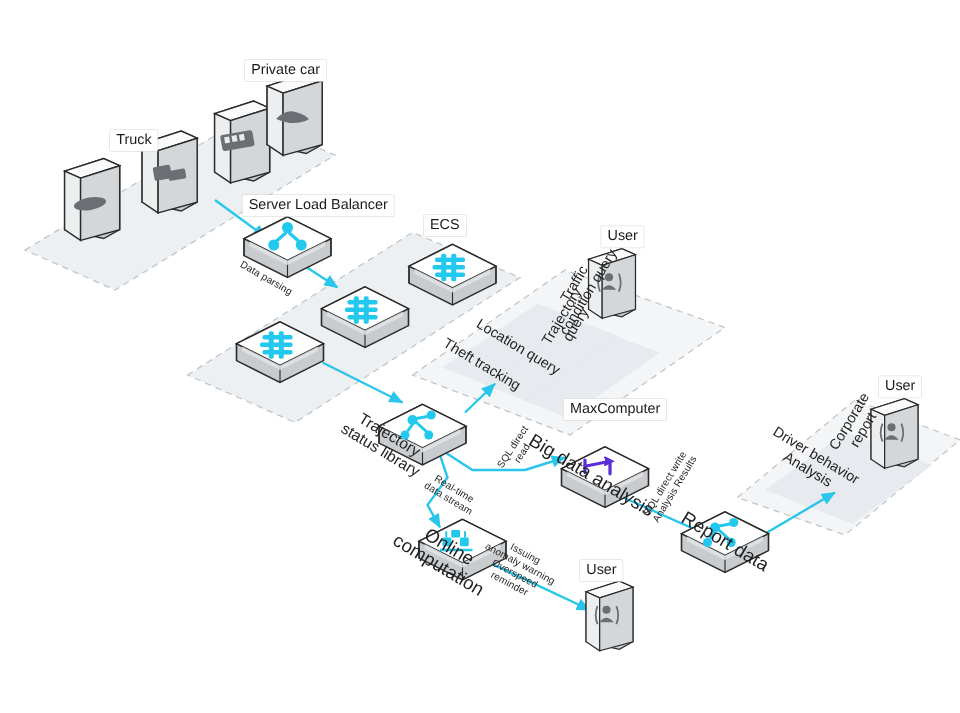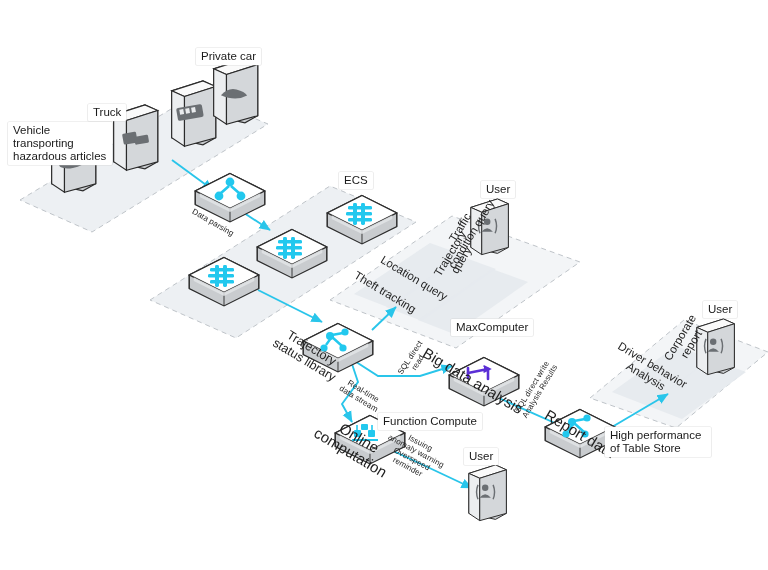--- a/index.html
+++ b/index.html
@@ -3,21 +3,21 @@
 <meta charset="utf-8">
 <style>
   html,body{margin:0;padding:0;background:#ffffff;}
   body{width:768px;height:570px;overflow:hidden;
        font-family:"Liberation Sans","DejaVu Sans",sans-serif;}
   #stage{position:relative;width:768px;height:570px;}
   svg#scene{position:absolute;left:0;top:0;width:768px;height:570px;}
 
   
   .lbl{position:absolute;background:#ffffff;color:#1a1a1a;
-       font-size:11.5px;line-height:13px;text-align:left;
+       font-size:11.5px;line-height:13px;text-align:center;
        padding:2px 5px;white-space:pre-line;
        box-shadow:0 0 0 0.6px rgba(200,200,200,.55);
        border-radius:1px;}
 
   
   .iso{position:absolute;color:#1f1f1f;font-size:11.5px;line-height:13px;
        text-align:center;white-space:pre-line;}
   .iso.small{font-size:8px;line-height:9px;letter-spacing:.1px;}
   .iso.big{font-size:15px;line-height:17px;}
   .iso.mid{font-size:12.5px;line-height:14px;}
@@ -212,58 +212,54 @@
     <use href="#card" x="692" y="316" width="46" height="64"></use>
     <g transform="translate(706,336) scale(0.72)" fill="none" stroke="#6b6f73" stroke-width="2">
       <circle cx="10" cy="8" r="4.5" fill="#6b6f73" stroke="none"></circle>
       <path d="M2 22 q8 -10 16 0" fill="#6b6f73" stroke="none"></path>
       <path d="M0 4 q-4 10 0 20"></path>
       <path d="M21 4 q4 10 0 20"></path>
     </g>
   </g>
 </svg>
 
-<div class="lbl" style="left:8px;top:122px;width:94px;">Vehicle transporting
-hazardous articles</div>
 <div class="lbl" style="left:88px;top:104px;">Truck</div>
 <div class="lbl" style="left:196px;top:48px;">Private car</div>
 
+<div class="lbl" style="left:194px;top:156px;">Server Load Balancer</div>
 <div class="lbl" style="left:339px;top:172px;">ECS</div>
 <div class="iso small" style="left:185px;top:218px;width:56px;transform:rotate(30deg);">Data parsing</div>
 
 <div class="iso mid" style="left:262px;top:340px;width:92px;transform:rotate(31deg);">Trajectory
 status library</div>
 
 <div class="iso" style="left:423px;top:218px;width:86px;transform:rotate(-59deg);">Traffic
 condition query</div>
 <div class="iso" style="left:417px;top:244px;width:78px;transform:rotate(-59deg);">Trajectory
 query</div>
 <div class="iso" style="left:370px;top:272px;width:88px;transform:rotate(31deg);">Location query</div>
 <div class="iso" style="left:341px;top:286px;width:88px;transform:rotate(31deg);">Theft tracking</div>
 <div class="lbl" style="left:481px;top:181px;">User</div>
 
 <div class="lbl" style="left:451px;top:319px;">MaxComputer</div>
 <div class="iso big" style="left:415px;top:372px;width:116px;transform:rotate(31deg);">Big data analysis</div>
 
-<div class="lbl" style="left:378px;top:413px;">Function Compute</div>
 <div class="iso big" style="left:295px;top:428px;width:120px;transform:rotate(31deg);">Online computation</div>
 
 <div class="iso small" style="left:387px;top:351px;width:54px;transform:rotate(-57deg);">SQL direct
 read</div>
 <div class="iso small" style="left:333px;top:386px;width:56px;transform:rotate(31deg);">Real-time
 data stream</div>
 <div class="iso small" style="left:505px;top:380px;width:62px;transform:rotate(-59deg);">SQL direct write
 Analysis Results</div>
 <div class="iso small" style="left:379px;top:437px;width:70px;transform:rotate(28deg);">Issuing
 anomaly warning
 Overspeed reminder</div>
 <div class="lbl" style="left:464px;top:448px;">User</div>
 
 <div class="iso big" style="left:525px;top:425px;width:110px;transform:rotate(31deg);">Report data</div>
-<div class="lbl" style="left:605px;top:427px;width:96px;">High performance
-of Table Store</div>
 <div class="iso" style="left:650px;top:328px;width:72px;transform:rotate(-59deg);">Corporate
 report</div>
 <div class="iso" style="left:603px;top:358px;width:92px;transform:rotate(31deg);">Driver behavior
 Analysis</div>
 <div class="lbl" style="left:703px;top:301px;">User</div>
 
 </div>
 
 </body></html>

